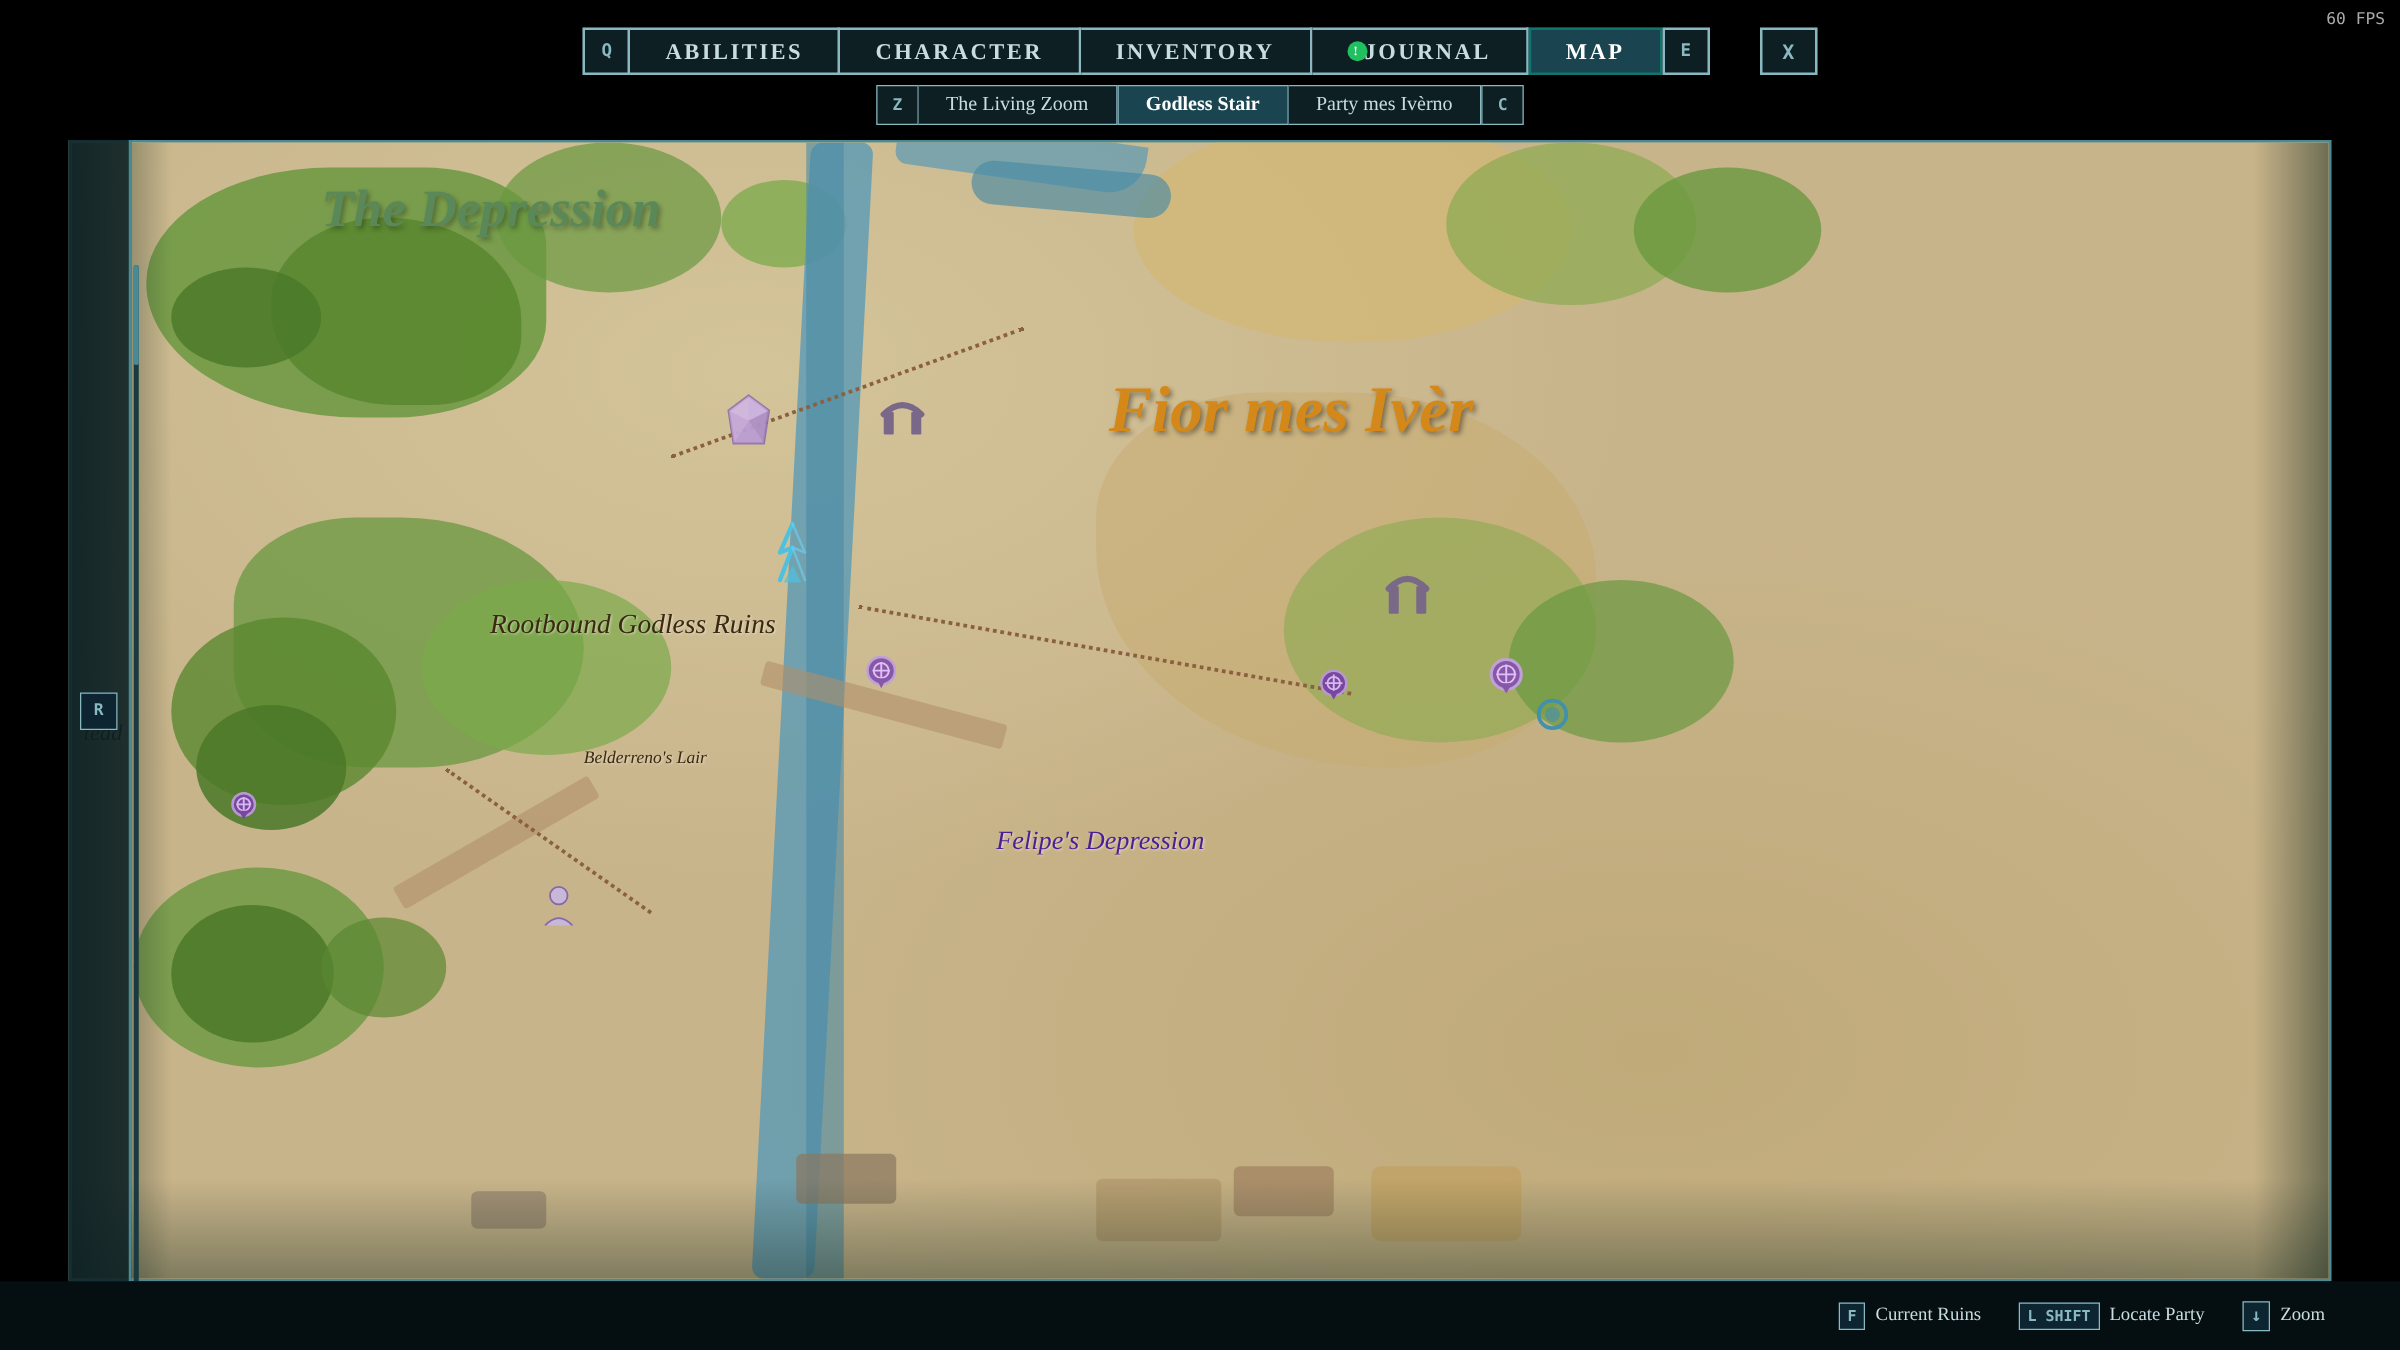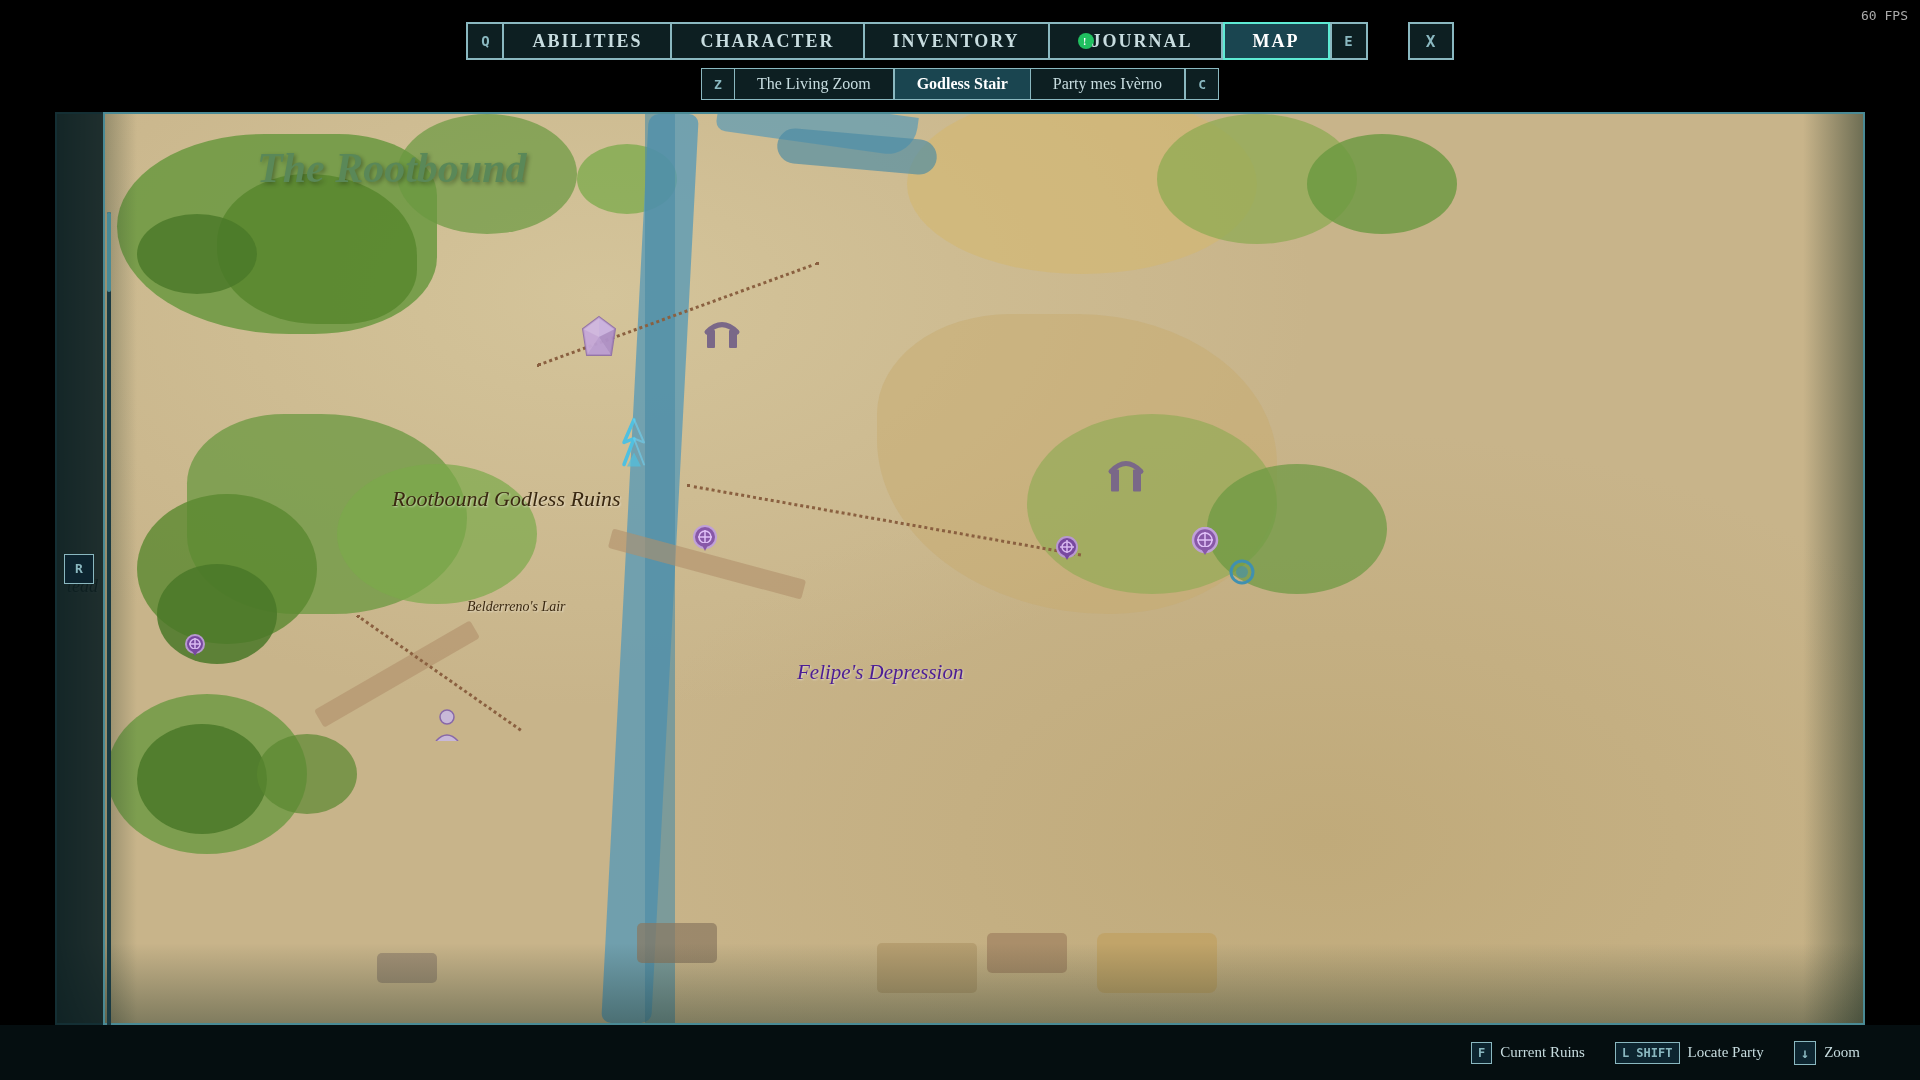--- a/index.html
+++ b/index.html
@@ -73,21 +73,21 @@
       border-left: none;
     }
 
     .nav-btn:first-of-type {
       border-left: 2px solid #8ab8c0;
     }
 
     .nav-btn-map {
       background: #1a4550;
       color: #fff;
-      border: 2px solid #5eead4;
+      border: 2px solid #0f766e;
     }
 
     
     #sub-tabs {
       position: absolute;
       top: 68px;
       left: 0;
       right: 0;
       display: flex;
       align-items: center;
@@ -441,23 +441,26 @@
 
     <div class="dotted-path" style="left:480px;top:250px;width:300px;transform:rotate(-20deg);"></div>
     <div class="dotted-path" style="left:630px;top:370px;width:400px;transform:rotate(10deg);"></div>
     <div class="dotted-path" style="left:300px;top:500px;width:200px;transform:rotate(35deg);"></div>
 
     <div class="map-overlay-left"></div>
     <div class="map-overlay-right"></div>
     <div class="map-overlay-bottom"></div>
 
     <div class="map-label map-label-large" style="left:200px;top:30px;font-size:42px;color:#5a8858;font-style:italic;text-shadow:2px 2px 4px rgba(0,0,0,0.3);">
-      The Rootbound
-    </div>
-
+      The Depression
+    </div>
+
+    <div class="map-label map-label-region" style="left:830px;top:185px;font-size:52px;color:#d4881a;font-style:italic;font-weight:bold;text-shadow:2px 2px 4px rgba(0,0,0,0.4);">
+      Fior mes Ivèr
+    </div>
 
     <div class="map-label map-label-medium" style="left:335px;top:372px;font-size:22px;color:#3a2810;font-style:italic;">
       Rootbound Godless Ruins
     </div>
 
     <div class="map-label map-label-medium" style="left:410px;top:485px;font-size:14px;color:#3a2810;font-style:italic;">
       Belderreno's Lair
     </div>
 
     <div class="map-label map-label-medium" style="left:740px;top:546px;font-size:21px;color:#4c1d95;font-style:italic;">

